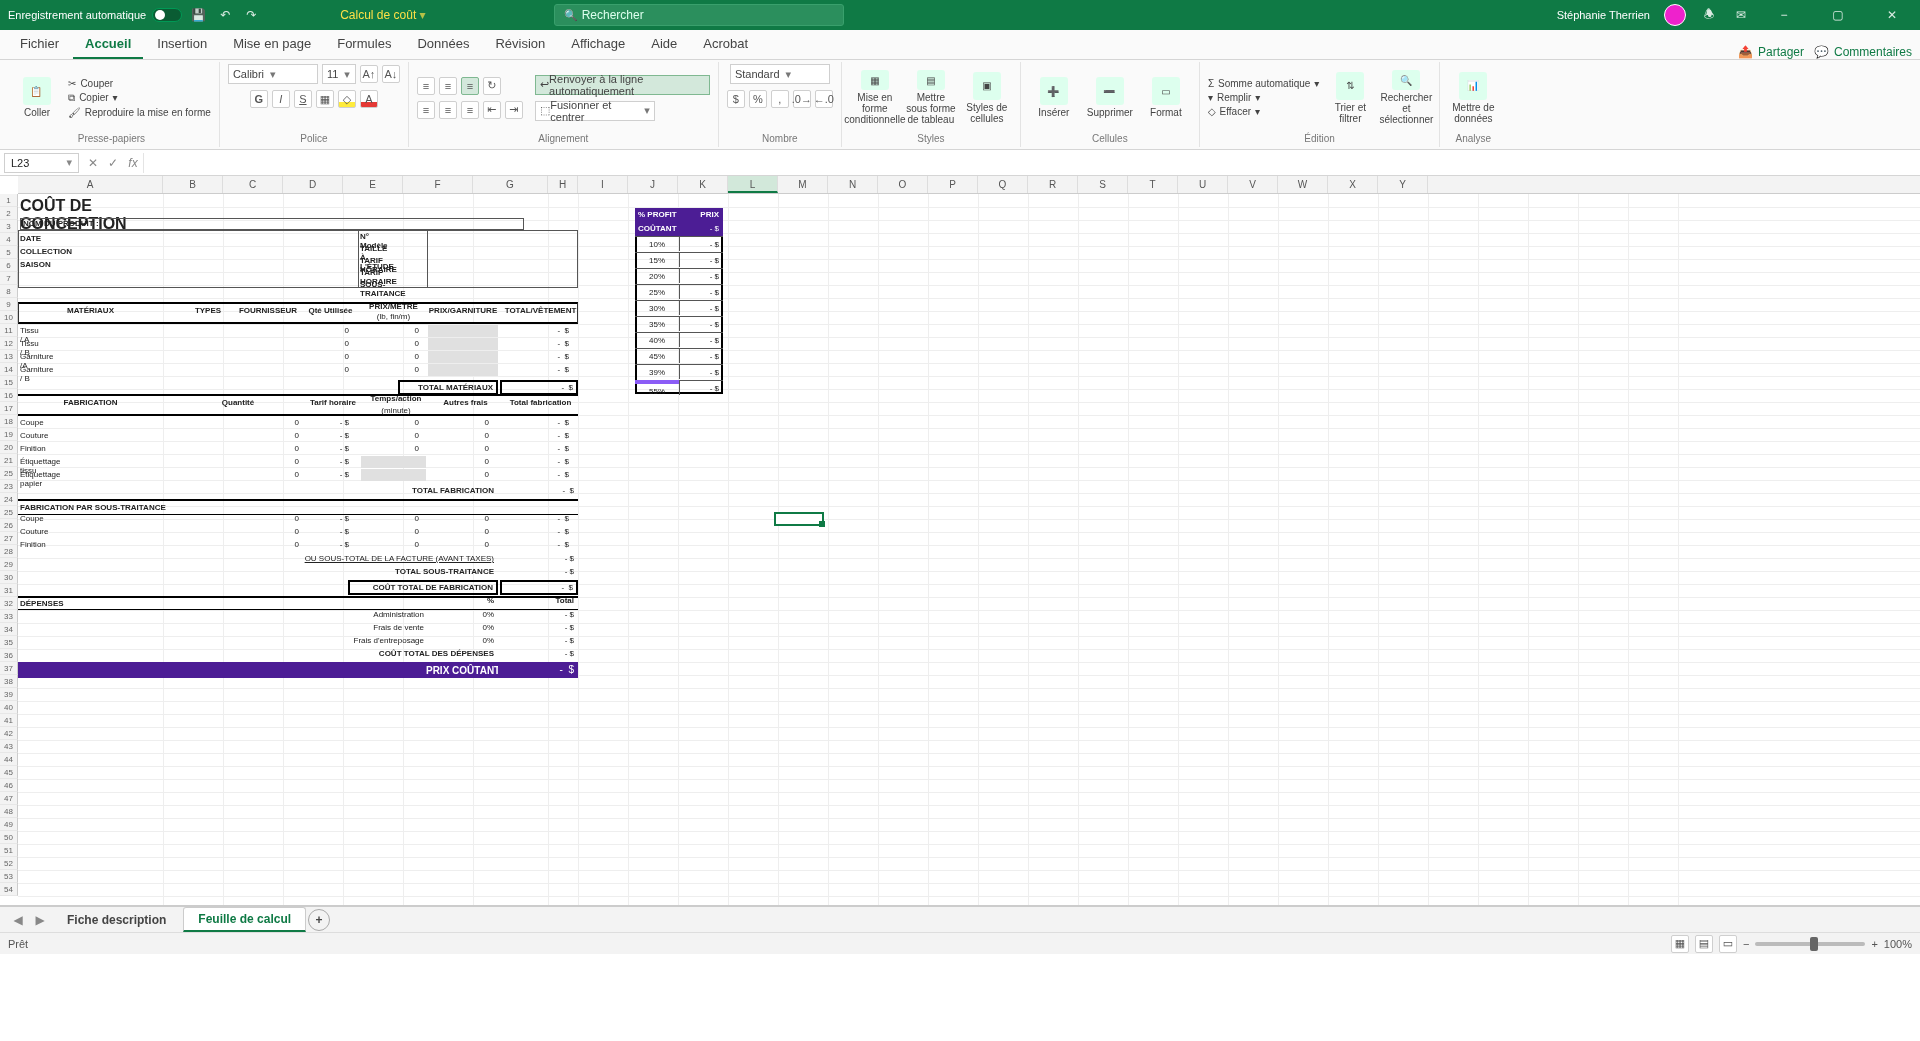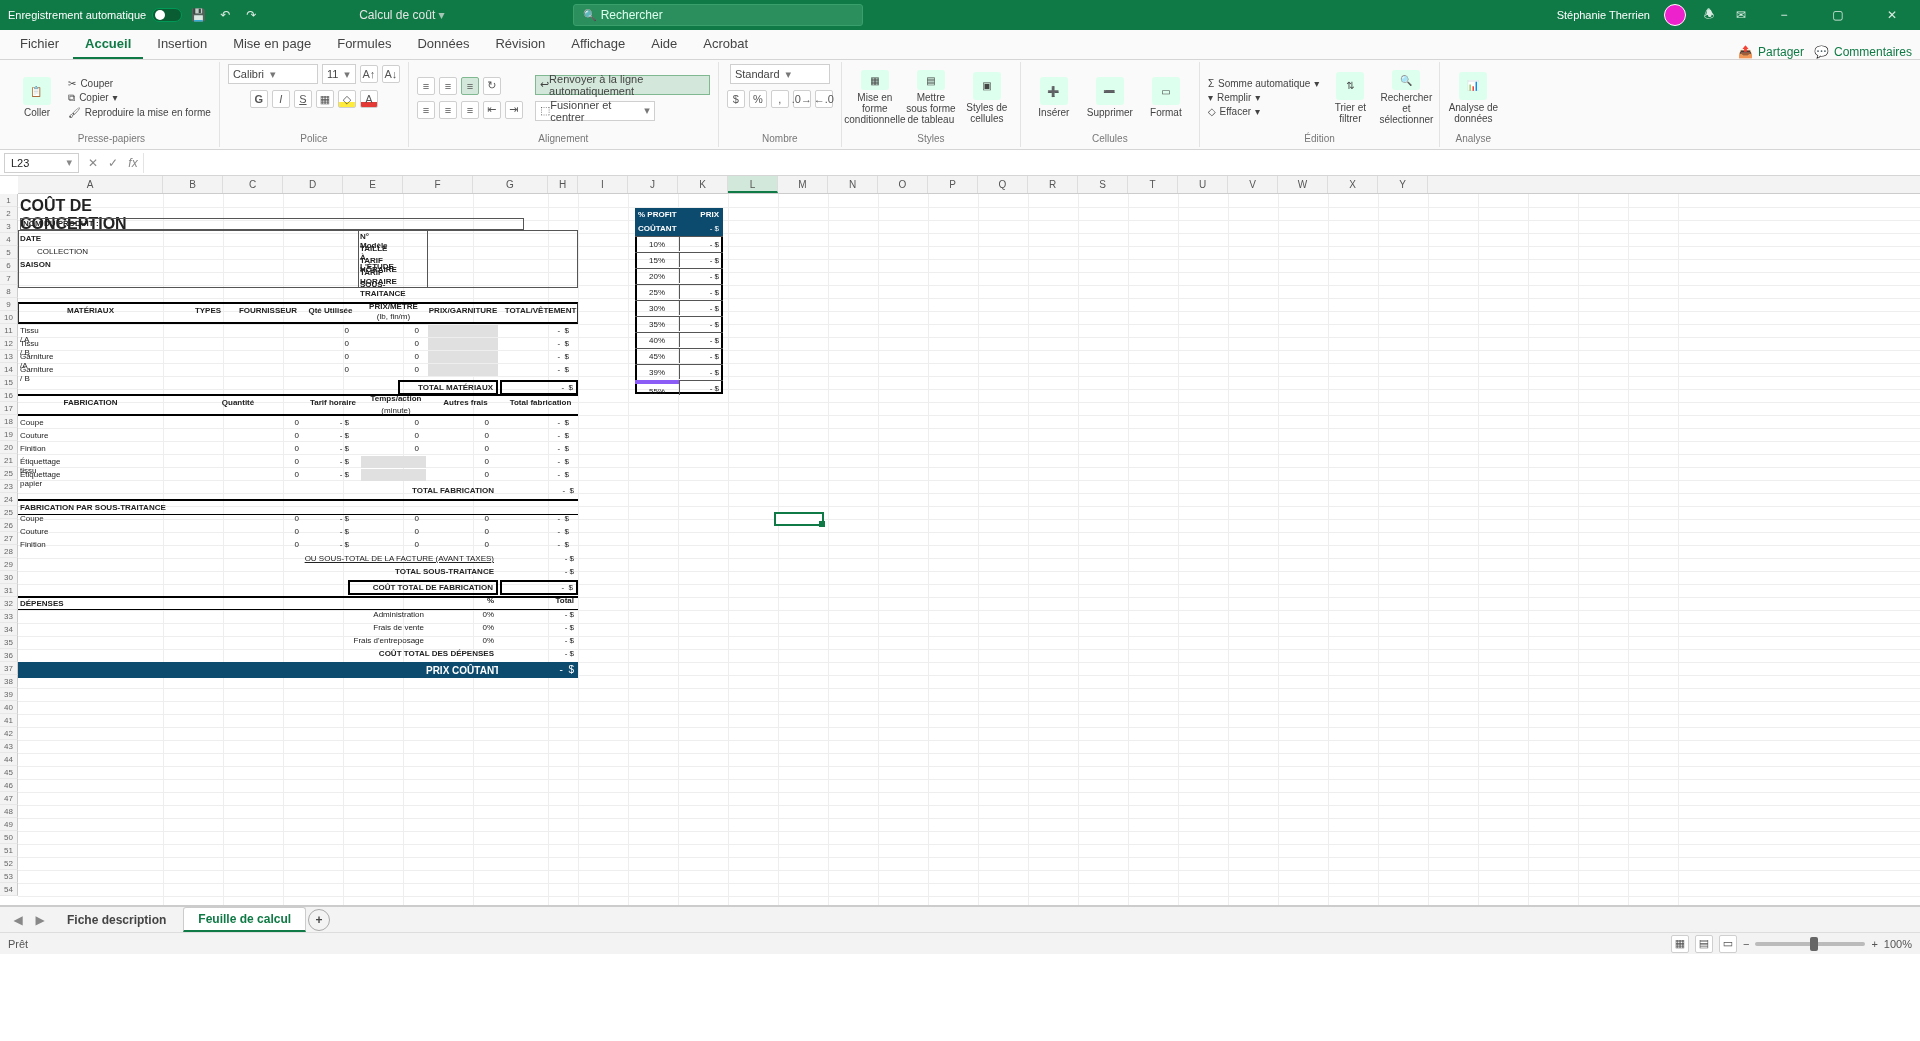--- a/index.html
+++ b/index.html
@@ -3,21 +3,21 @@
 <meta charset="utf-8">
 <style>
   * { box-sizing: border-box; }
   html,body { margin:0; padding:0; font-family: "Segoe UI", Arial, sans-serif; font-size:12px; background:#fff; color:#222; user-select:none;}
   
   .titlebar { height:30px; background:#0f7a45; color:#fff; display:flex; align-items:center; padding:0 8px; gap:8px;}
   .titlebar .autos { display:flex; align-items:center; gap:6px; font-size:11px;}
   .titlebar .toggle { width:30px; height:14px; background:#0a5c33; border:1px solid #095; border-radius:7px; position:relative;}
   .titlebar .toggle .knob{position:absolute; width:10px;height:10px;background:#fff;border-radius:50%;top:1px;left:2px;}
   .titlebar .ticon{width:18px;height:18px;display:flex;align-items:center;justify-content:center;border-radius:3px;color:#fff;opacity:.85;}
-  .titlebar .doc {margin-left:91px; color:#e5e5e5; font-size:12px;}
+  .titlebar .doc {margin-left:72px; color:#fde047; font-size:12px;}
   .titlebar .search {margin-left:120px; background:#2b8f5d; border:1px solid #39a06c; height:22px; width:290px; display:flex; align-items:center; padding:0 10px; border-radius:3px; color:#dfe;}
   .titlebar .right{margin-left:auto; display:flex; align-items:center; gap:14px;}
   .titlebar .winbtn{width:40px;height:28px;display:flex;align-items:center;justify-content:center;color:#fff;opacity:.85;}
   .avatar{width:22px;height:22px;border-radius:50%;background:#e2c; border:1px solid #fff;}
   
   .ribbon-tabs{height:30px;background:#fafafa;border-bottom:1px solid #d5d5d5;display:flex;align-items:flex-end;padding:0 8px;gap:2px;}
   .ribbon-tabs .tab{padding:6px 12px;color:#444;font-size:13px;border-bottom:2px solid transparent;cursor:pointer;}
   .ribbon-tabs .tab.sel{color:#0f7a45;border-bottom:2px solid #0f7a45;font-weight:600;}
   .ribbon-tabs .tabright{margin-left:auto;display:flex;gap:10px;align-items:center;}
   .ribbon-tabs .share{color:#0f7a45;display:flex;align-items:center;gap:5px;}
@@ -50,21 +50,21 @@
   .cells{position:absolute;left:18px;top:18px;right:0;bottom:0;}
   
   .vlines, .hlines{position:absolute;inset:0;pointer-events:none;}
   .vlines div{position:absolute;top:0;bottom:0;border-left:1px solid #eee;}
   .hlines div{position:absolute;left:0;right:0;border-top:1px solid #eee;}
   
   .content{position:absolute;left:0;top:0;font-size:10px;color:#222;}
   .box{position:absolute;}
   .title1{font-weight:700;font-size:16px;}
   .graybg{background:#e0e0e0;}
-  .black{background:#0c4a6e;color:#fff;}
+  .black{background:#4c1d95;color:#fff;}
   .r{ text-align:right; padding-right:4px;}
   .c{text-align:center;}
   .smallt{font-size:8px;}
   .selcell{position:absolute;border:2px solid #0f7a45;background:#fff;}
   .selcell::after{content:"";position:absolute;right:-3px;bottom:-3px;width:6px;height:6px;background:#0f7a45;}
   
   .sheettabs{height:26px;background:#f3f3f3;border-top:1px solid #ccc;display:flex;align-items:center;padding:0 8px;gap:2px;}
   .sheettabs .nav{width:20px;text-align:center;color:#888;}
   .stab{padding:4px 14px;font-size:12px;color:#444;border:1px solid transparent;border-radius:3px 3px 0 0;font-weight:bold;}
   .stab.sel{background:#fff;border:1px solid #ccc;border-bottom:1px solid #fff;color:#0f7a45;font-weight:600;border-bottom:2px solid #0f7a45;}
@@ -264,21 +264,21 @@
           <span>Rechercher et sélectionner</span>
         </div>
     </div>
     <div class="glabel">Édition</div>
   </div>
 
   <div class="group" style="border-right:none">
     <div class="gbody">
         <div class="bigbtn">
           <div class="ic">📊</div>
-          <span>Analyse de données</span>
+          <span>Mettre de données</span>
         </div>
       </div>
     <div class="glabel">Analyse</div>
   </div>
 </div>
 
 <div class="fbar">
   <div class="namebox">
       <span>L23</span>
       <span style="color:#888">▾</span>
@@ -465,21 +465,21 @@
         <div style="top: 689px;"></div>
         <div style="top: 702px;"></div>
       </div>
     <div class="content" id="content">
 
       <div class="box title1" style="left:2px;top:3px">COÛT DE CONCEPTION</div>
       <div class="box smallt" style="left:2px;top:24px;width:504px;height:12px;border:1px solid #555;padding-left:2px;font-weight:600">NOM DU PRODUIT :</div>
 
       <div class="box" style="left:0;top:36px;width:560px;height:58px;border:1px solid #555"></div>
       <div class="box smallt" style="left:2px;top:40px;font-weight:600">DATE</div>
-      <div class="box smallt" style="left:19px;top:53px;font-weight:400">COLLECTION</div>
+      <div class="box smallt" style="left:2px;top:53px;font-weight:700">COLLECTION</div>
       <div class="box smallt" style="left:2px;top:66px;font-weight:600">SAISON</div>
       <div class="box" style="left:340px;top:36px;width:70px;height:58px;border-left:1px solid #555;border-right:1px solid #555"></div>
       <div class="box smallt" style="left:342px;top:38px;font-weight:600">N° Modèle</div>
       <div class="box smallt" style="left:342px;top:50px;font-weight:600">TAILLE À L'ÉTUDE</div>
       <div class="box smallt" style="left:342px;top:62px;font-weight:600">TARIF HORAIRE</div>
       <div class="box smallt" style="left:342px;top:74px;font-weight:600">TARIF HORAIRE</div>
       <div class="box smallt" style="left:342px;top:86px;font-weight:600">SOUS-TRAITANCE</div>
 
       <div class="box" style="left:0;top:108px;width:560px;height:22px;border:1px solid #333;border-top:2px solid #000;border-bottom:2px solid #000"></div>
       <div class="box smallt c" style="left:0;top:112px;width:145px;font-weight:700">MATÉRIAUX</div>

